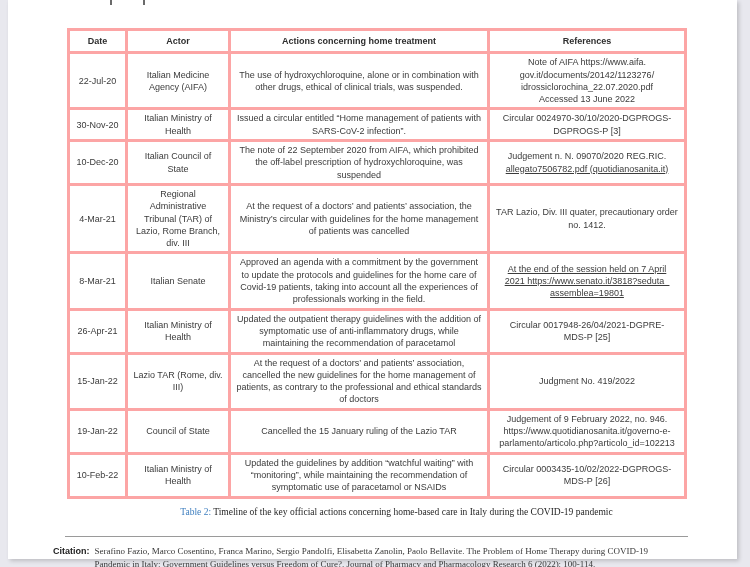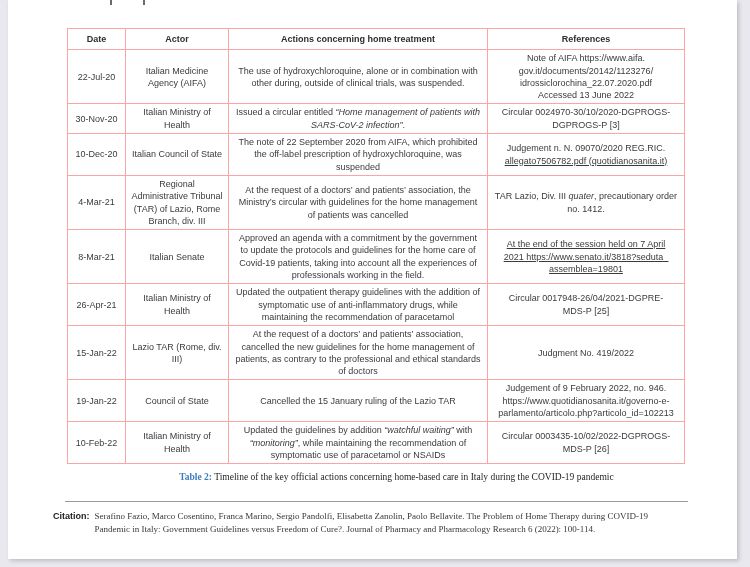--- a/index.html
+++ b/index.html
@@ -31,46 +31,46 @@
     table-layout:fixed;
     width:617px;
     margin:28px 0 0 59px;
   }
   table.timeline col.c-date  { width:58px; }
   table.timeline col.c-actor { width:103px; }
   table.timeline col.c-act   { width:259px; }
   table.timeline col.c-ref   { width:197px; }
 
   table.timeline th, table.timeline td {
-    border:1px solid #fca5a5;
+    border:3px solid #fca5a5;
     text-align:center;
     vertical-align:middle;
     font-size:9px;
     line-height:12.3px;
     color:#3b3b3b;
     padding:2px 5px;
   }
   table.timeline th {
     font-weight:bold;
     color:#2e2e2e;
     padding:4px 2px;
   }
   td.col-date { white-space:nowrap; }
-  .it { font-style:italic; }
+  .it { }
   .ul { text-decoration:underline; }
 
   .caption {
     text-align:center;
     margin-top:7px;
     font-family:"Liberation Serif", serif;
     font-size:9.5px;
     line-height:12px;
     color:#1f1f1f;
   }
-  .cap-label { font-weight:bold;margin-left:48px; }
+  .cap-label { font-weight:normal;margin-left:48px; }
 
   .divider {
     margin:18px 0 0 57px;
     width:623px;
     border-top:1px solid #9a9a9a;
   }
 
   .citation {
     margin:8px 0 0 45px;
     width:624px;
@@ -102,21 +102,21 @@
         <th>Date</th>
         <th>Actor</th>
         <th>Actions concerning home treatment</th>
         <th>References</th>
       </tr>
     </thead>
     <tbody>
         <tr>
           <td class="col-date">22-Jul-20</td>
           <td class="col-actor">Italian Medicine Agency (AIFA)</td>
-          <td class="col-action"><span>The use of hydroxychloroquine, alone or in combination with other during, outside of clinical trials, was suspended.</span></td>
+          <td class="col-action"><span>The use of hydroxychloroquine, alone or in combination with other drugs, ethical of clinical trials, was suspended.</span></td>
           <td class="col-ref"><span>Note of AIFA https://www.aifa.</span><br><span>gov.it/documents/20142/1123276/</span><br><span>idrossiclorochina_22.07.2020.pdf</span><br><span>Accessed 13 June 2022</span></td>
         </tr>
         <tr>
           <td class="col-date">30-Nov-20</td>
           <td class="col-actor">Italian Ministry of Health</td>
           <td class="col-action"><span>Issued a circular entitled </span><span class="it">“Home management of patients with SARS-CoV-2 infection”</span><span>.</span></td>
           <td class="col-ref"><span>Circular 0024970-30/10/2020-DGPROGS-</span><br><span>DGPROGS-P [3]</span></td>
         </tr>
         <tr>
           <td class="col-date">10-Dec-20</td>

